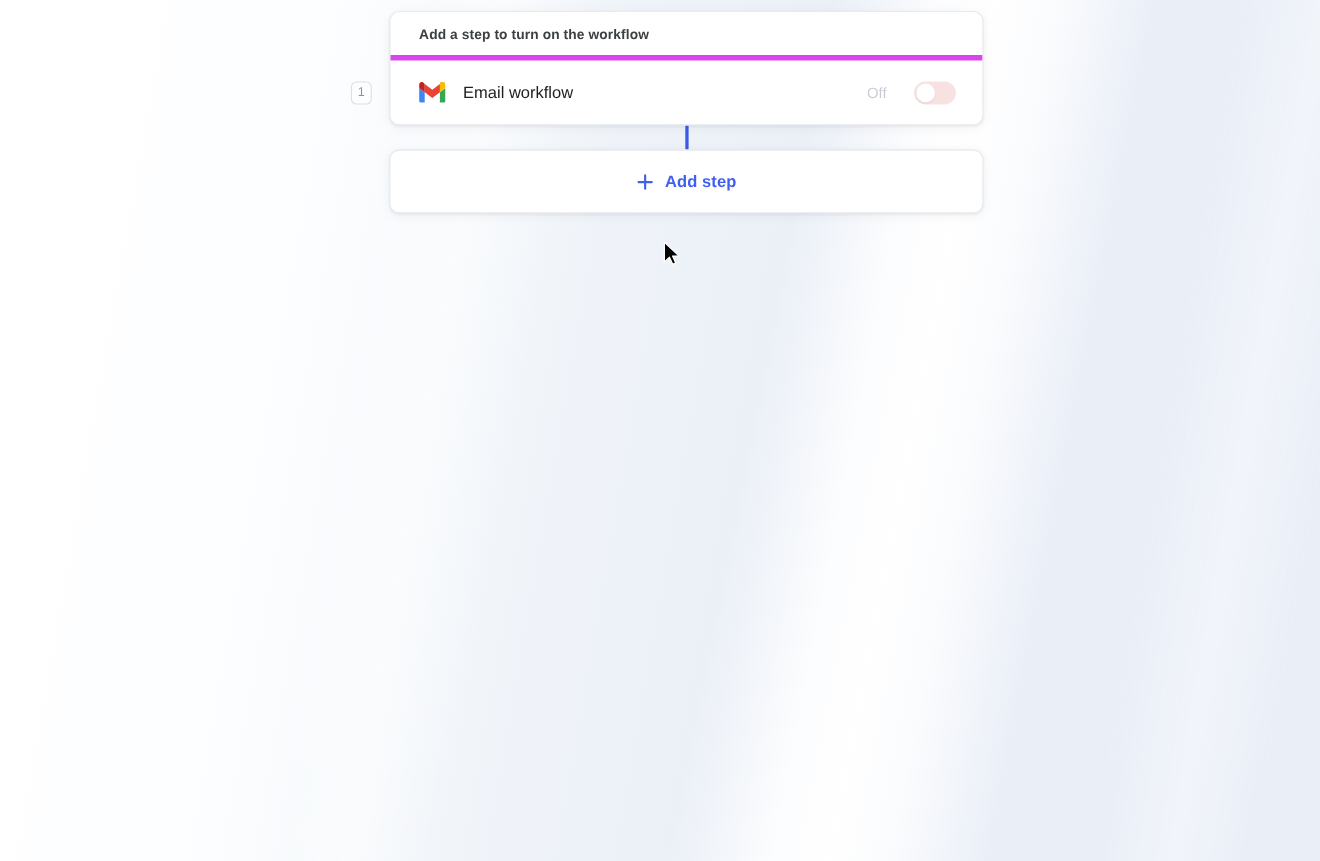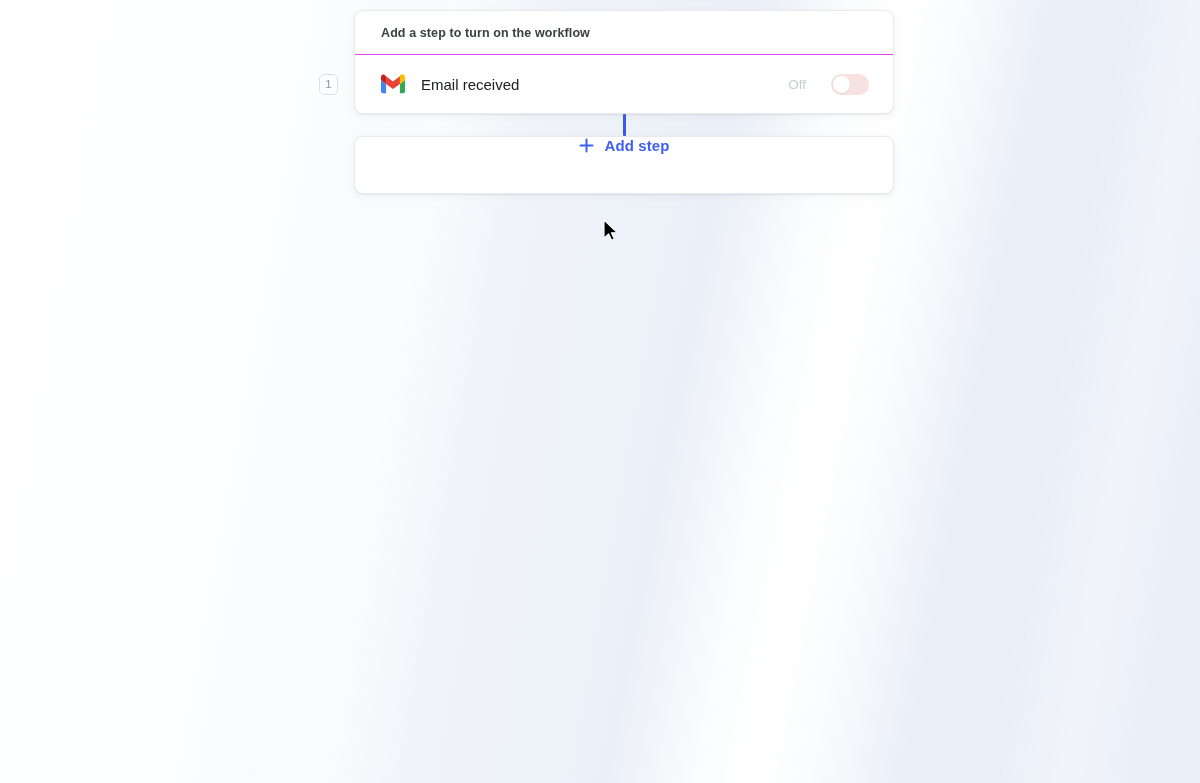--- a/index.html
+++ b/index.html
@@ -64,21 +64,21 @@
   }
 
   
   .trigger-card { width: 540px; }
 
   .card-header {
     height: 44px;
     display: flex;
     align-items: center;
     padding: 0 0 0 26px;
-    border-bottom: 1px solid #d946ef;
+    border-bottom: 5px solid #d946ef;
   }
   .card-header-title {
     font-size: 12.5px;
     font-weight: 600;
     color: #3c4043;
     letter-spacing: .1px;
     white-space: nowrap;
   }
 
   .card-row {
@@ -166,21 +166,21 @@
     height: 22px;
     background: #3b5ae8;
     border-radius: 1px;
   }
 
   
   .add-step-card {
     width: 540px;
     height: 58px;
     display: flex;
-    align-items: flex-start;
+    align-items: center;
     justify-content: center;
     cursor: pointer;
   }
   .add-step-inner {
     display: flex;
     align-items: center;
     gap: 11px;
   }
   .plus-icon {
     width: 15px;
@@ -222,21 +222,21 @@
     <div class="card-row">
 
       <svg class="app-icon" viewBox="0 0 24 20">
         <path d="M1.6 19.2h3.5V9.9L0 6.1v11.5c0 .9.7 1.6 1.6 1.6z" fill="#4285f4"></path>
         <path d="M18.9 19.2h3.5c.9 0 1.6-.7 1.6-1.6V6.1l-5.1 3.8v9.3z" fill="#34a853"></path>
         <path d="M18.9 2.3v7.6L24 6.1V3.1c0-2.4-2.7-3.7-4.6-2.3l-.5.4z" fill="#fbbc04"></path>
         <path d="M5.1 9.9V2.3L12 7.5l6.9-5.2v7.6L12 15.1 5.1 9.9z" fill="#ea4335"></path>
         <path d="M0 3.1v3l5.1 3.8V2.3l-.5-.4C2.7-.6 0 .7 0 3.1z" fill="#c5221f"></path>
       </svg>
 
-      <span class="row-label">Email received</span>
+      <span class="row-label">Email workflow</span>
 
       <span class="row-spacer"></span>
 
       <div class="toggle-group">
         <span class="toggle-state-label">Off</span>
         <div class="toggle-switch">
           <div class="toggle-knob"></div>
         </div>
       </div>
 

